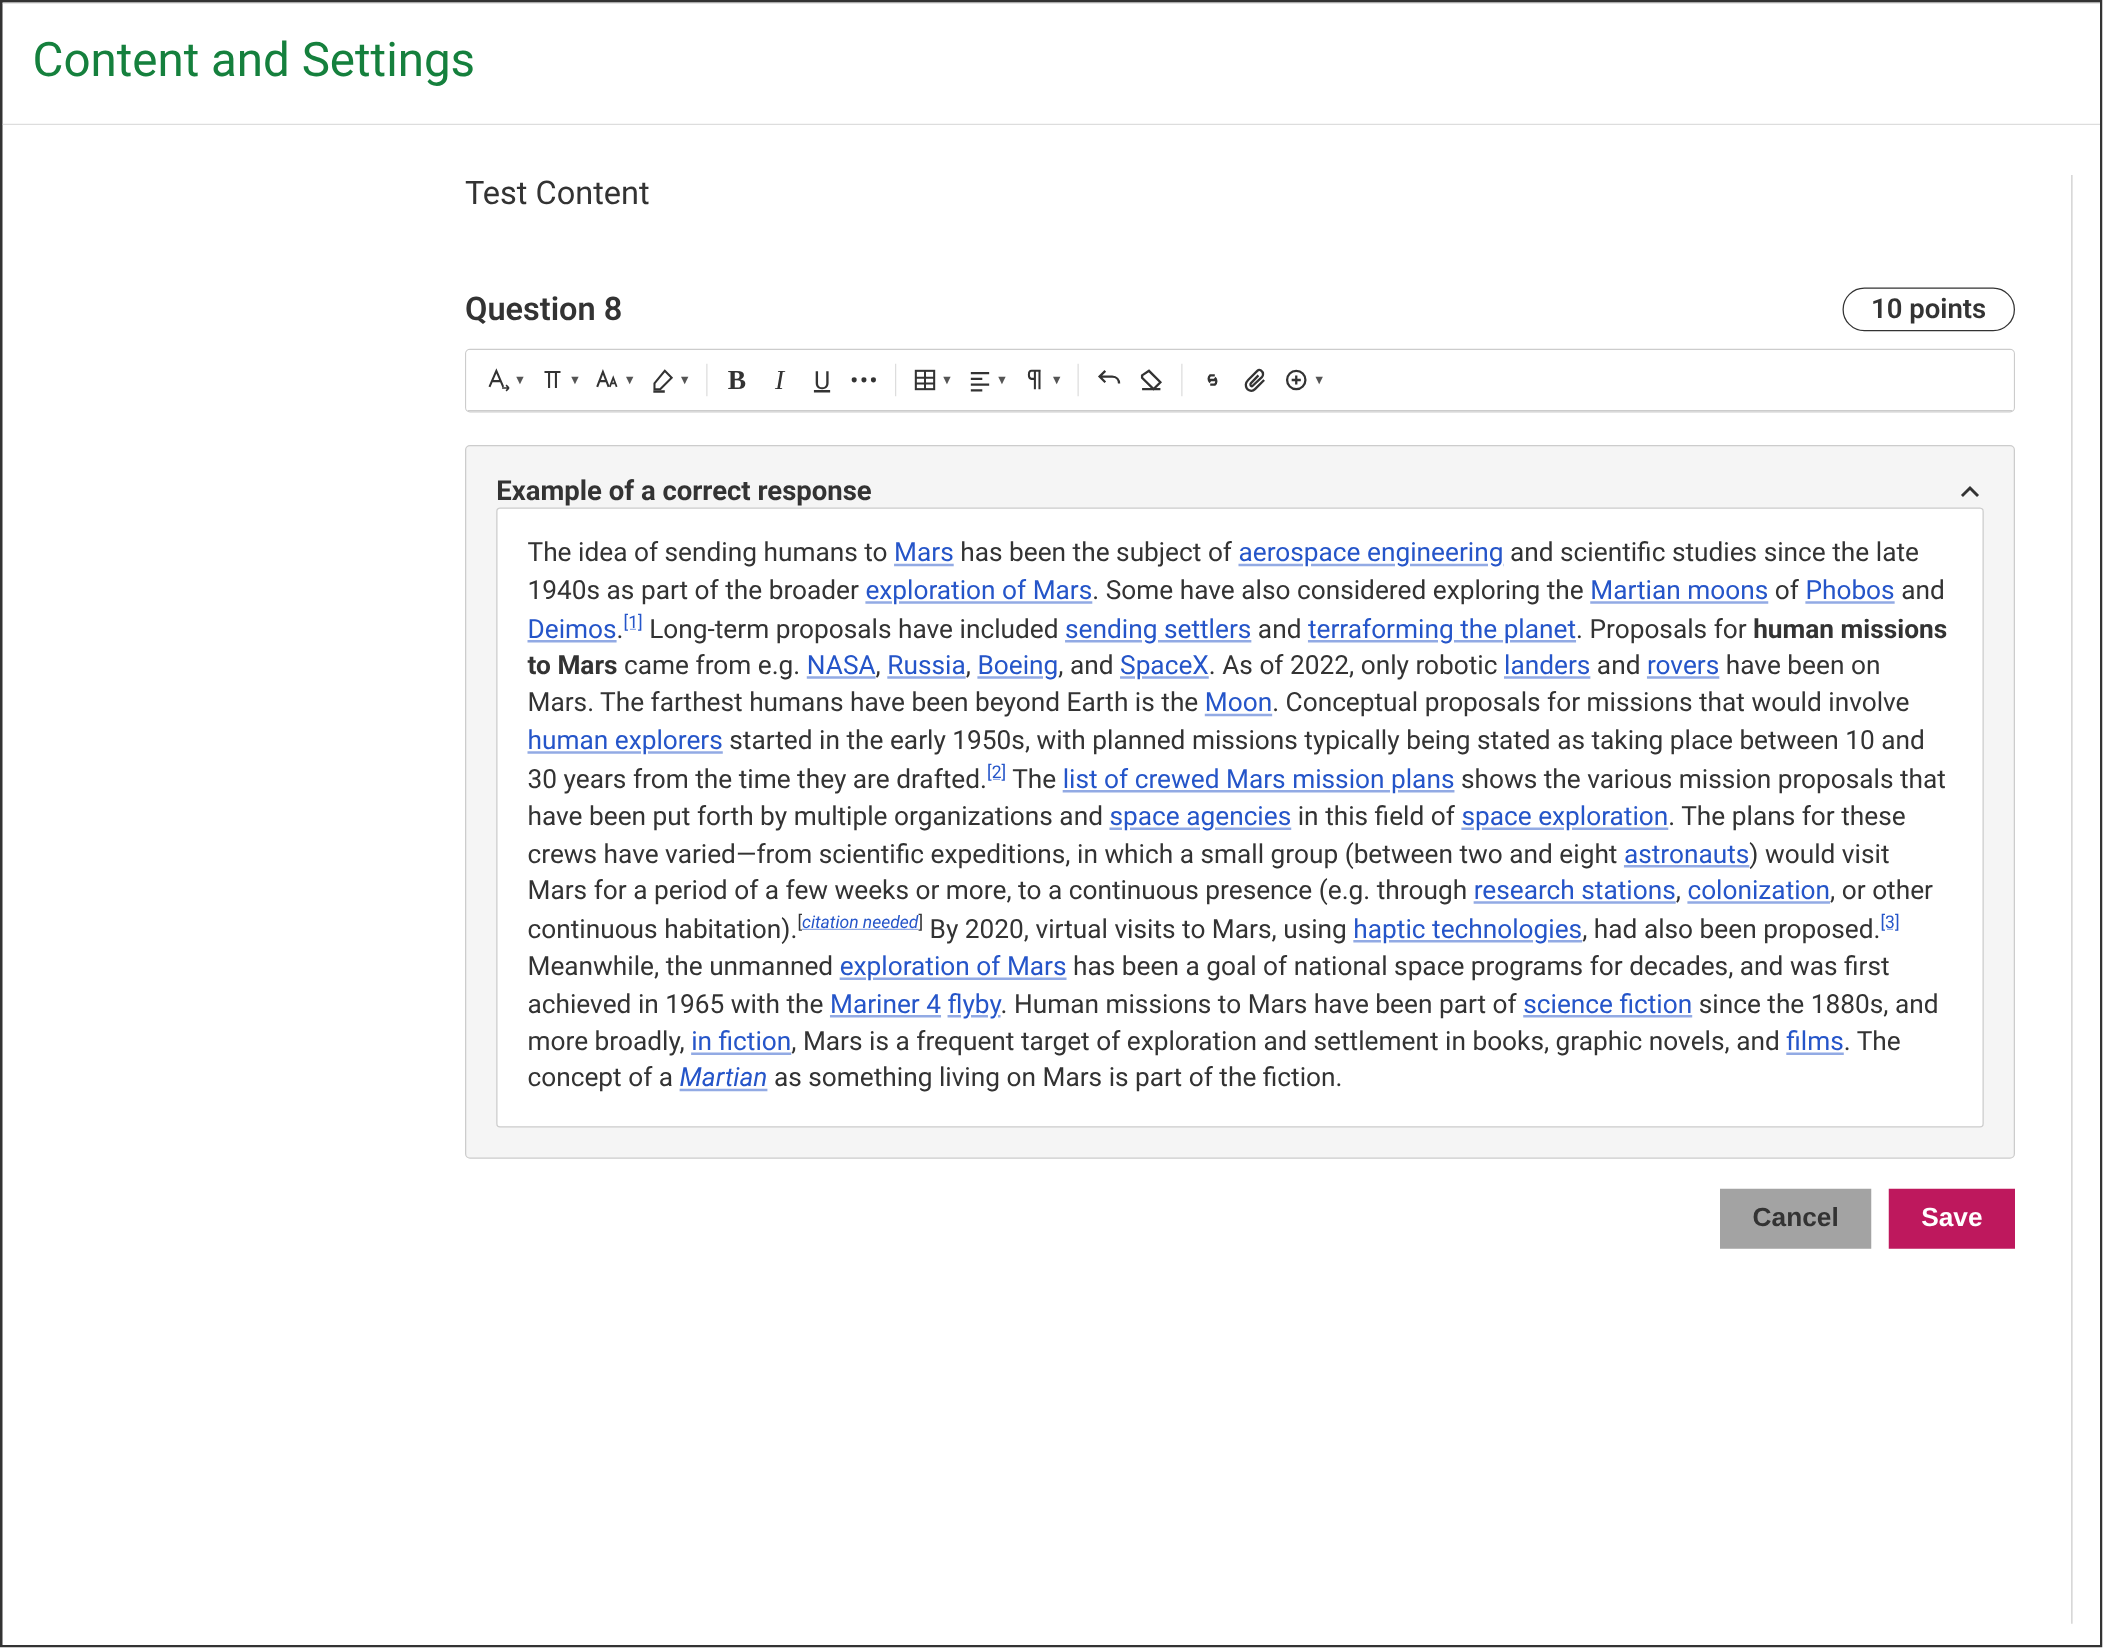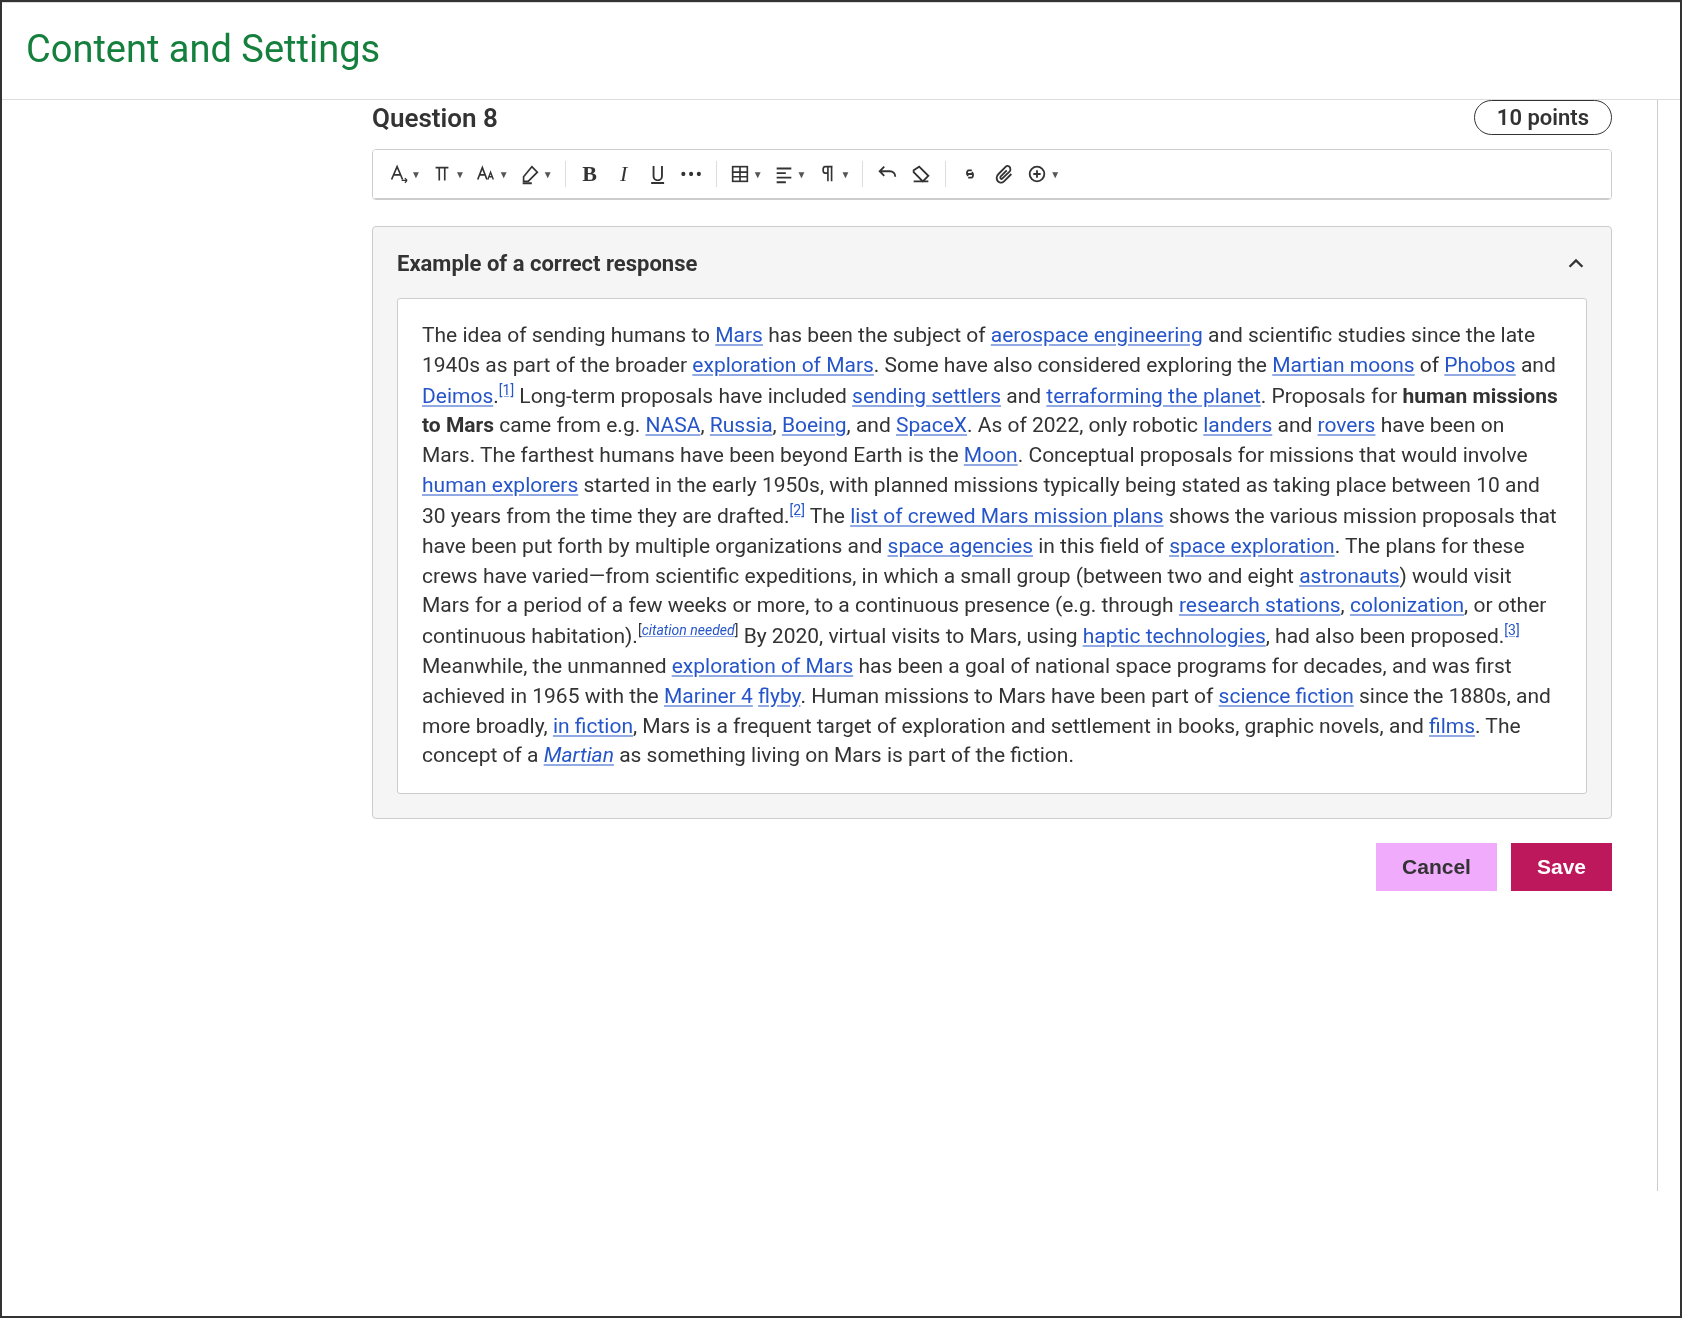--- a/index.html
+++ b/index.html
@@ -133,21 +133,20 @@
     padding: 24px;
   }
   .example-header {
     display: flex;
     justify-content: space-between;
     align-items: center;
     font-size: 22px;
     font-weight: 700;
     color: #333;
     cursor: pointer;
-    margin-bottom: 22px;
   }
   .example-body {
     background: #fff;
     border: 1px solid #ccc;
     border-radius: 3px;
     padding: 22px 24px;
     font-size: 21px;
     line-height: 1.42;
     color: #333;
   }
@@ -165,21 +164,21 @@
     margin: 24px 0 0;
   }
   .btn {
     padding: 12px 26px;
     font-size: 21px;
     font-weight: 600;
     border: none;
     cursor: pointer;
   }
   .btn-cancel {
-    background: #f0abfc;
+    background: #a3a3a3;
     color: #333;
   }
   .btn-save {
     background: #be185d;
     color: #fff;
   }
   .chevron-up {
     width: 22px;
     height: 22px;
     stroke: #333;
@@ -191,20 +190,21 @@
 <body>
 
 <div class="frame">
   <div class="hr"></div>
   <div class="section-header">Content and Settings</div>
   <div class="hr"></div>
 
   <div class="content-area">
     <div class="scroll-border"></div>
 
+    <div class="test-content-label">Test Content</div>
 
     <div class="question-row">
       <div class="question-label">Question 8</div>
       <div class="points-pill">10 points</div>
     </div>
 
     <div class="editor-box">
       <div class="toolbar">
         <span class="tb-btn">
           <svg viewBox="0 0 24 24" fill="none" stroke="currentColor" stroke-width="1.8">

